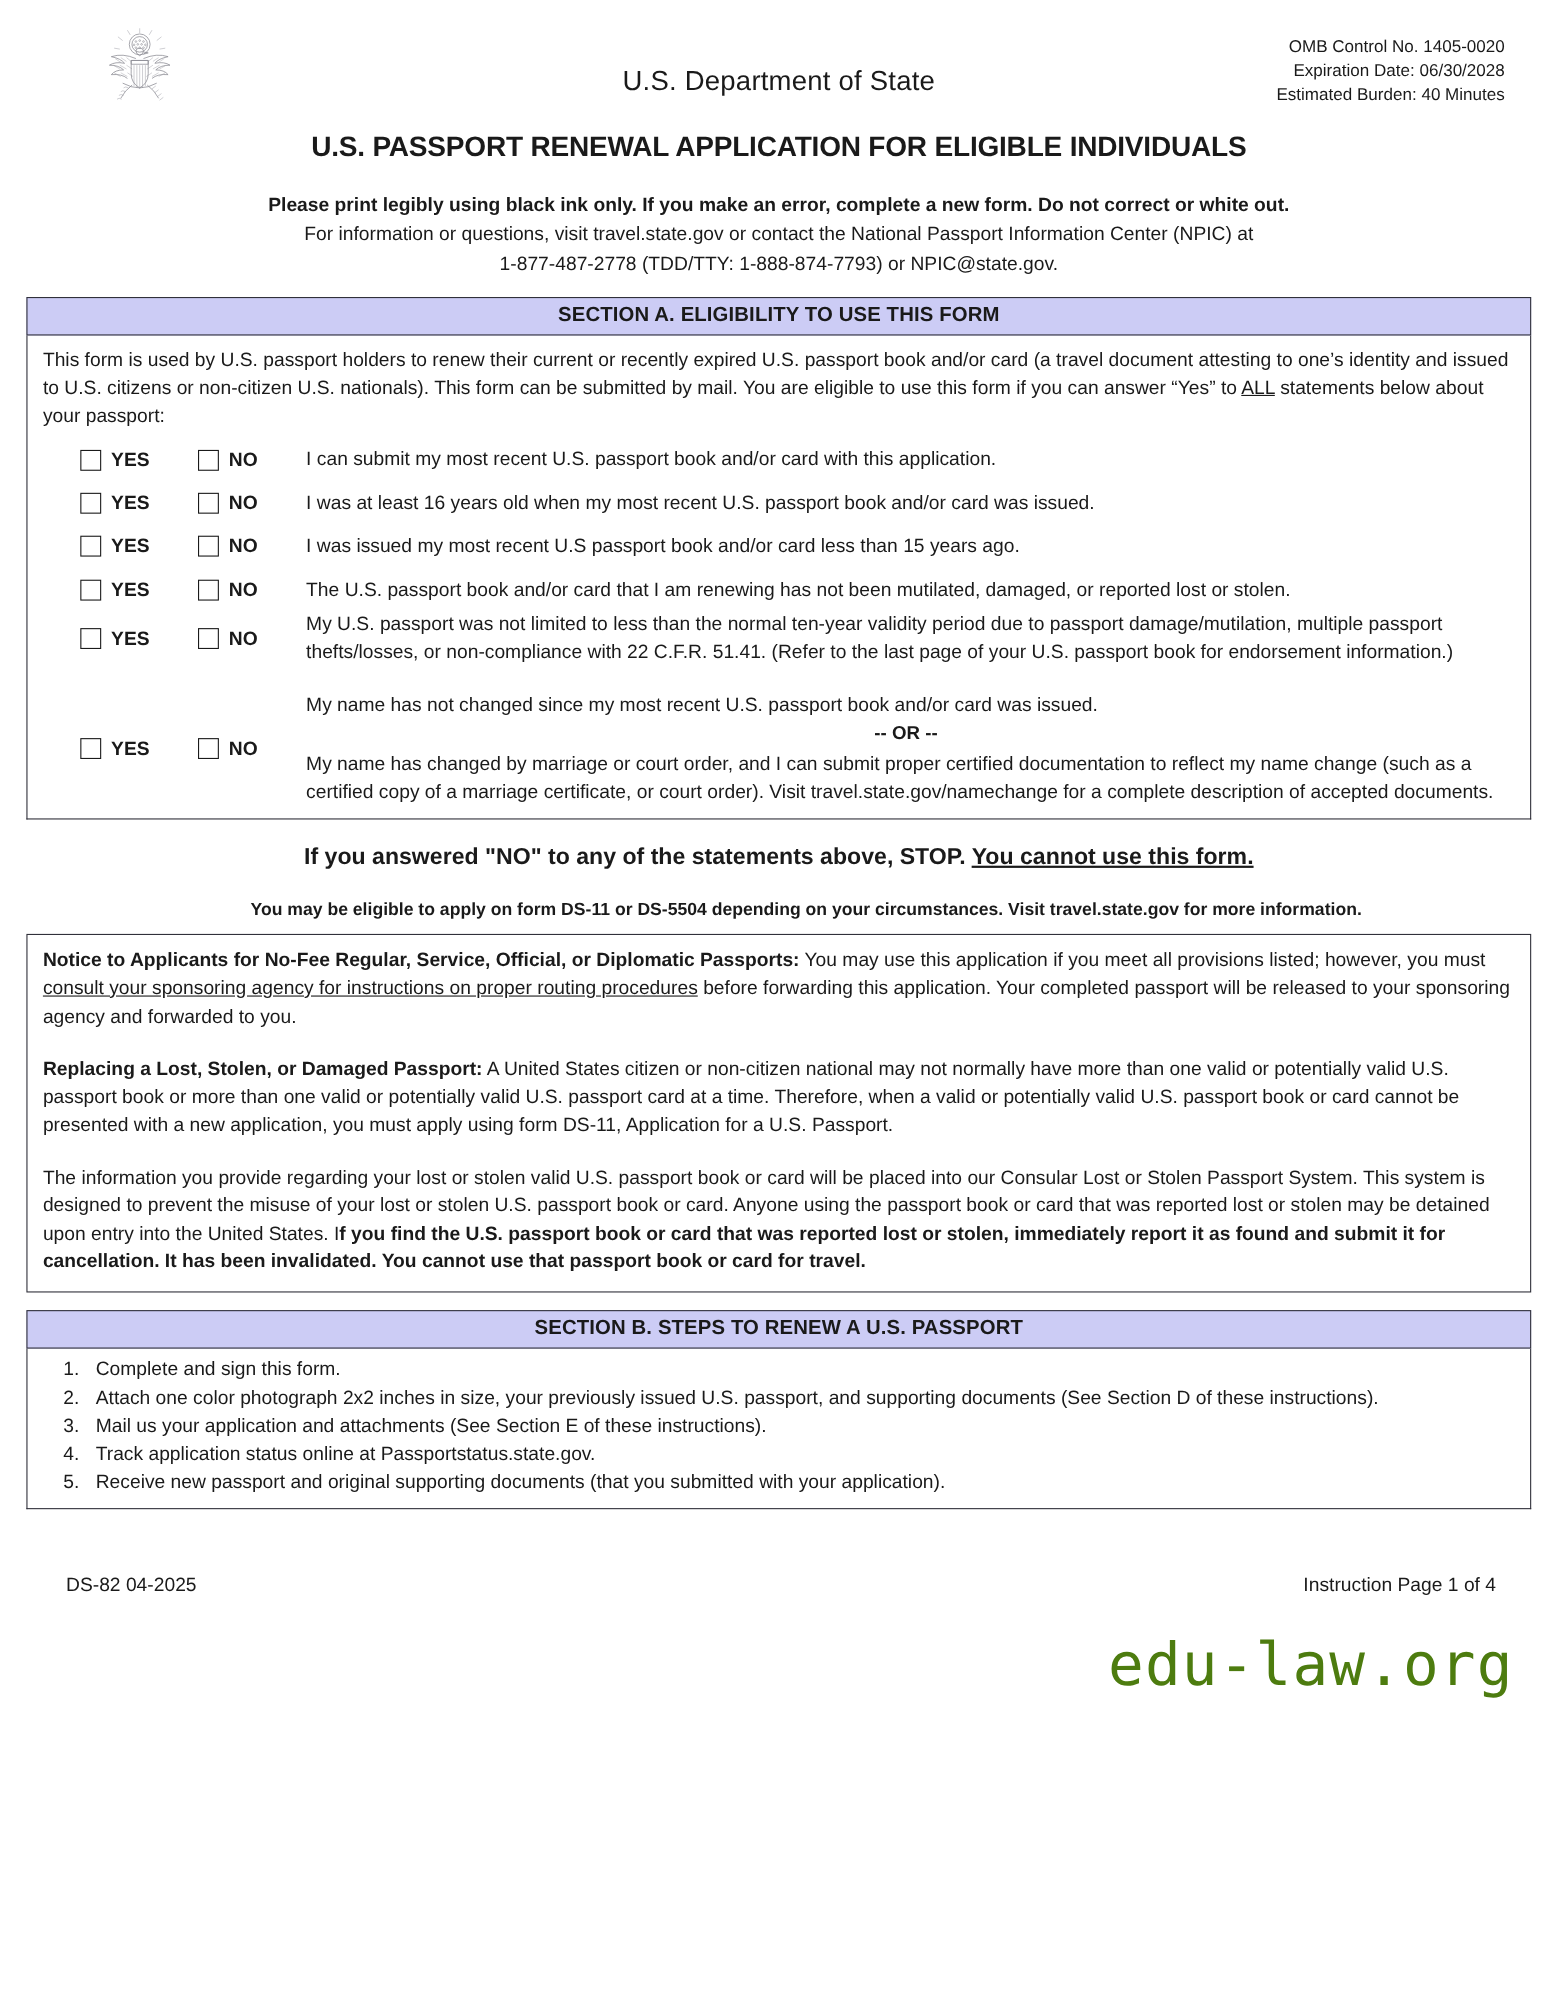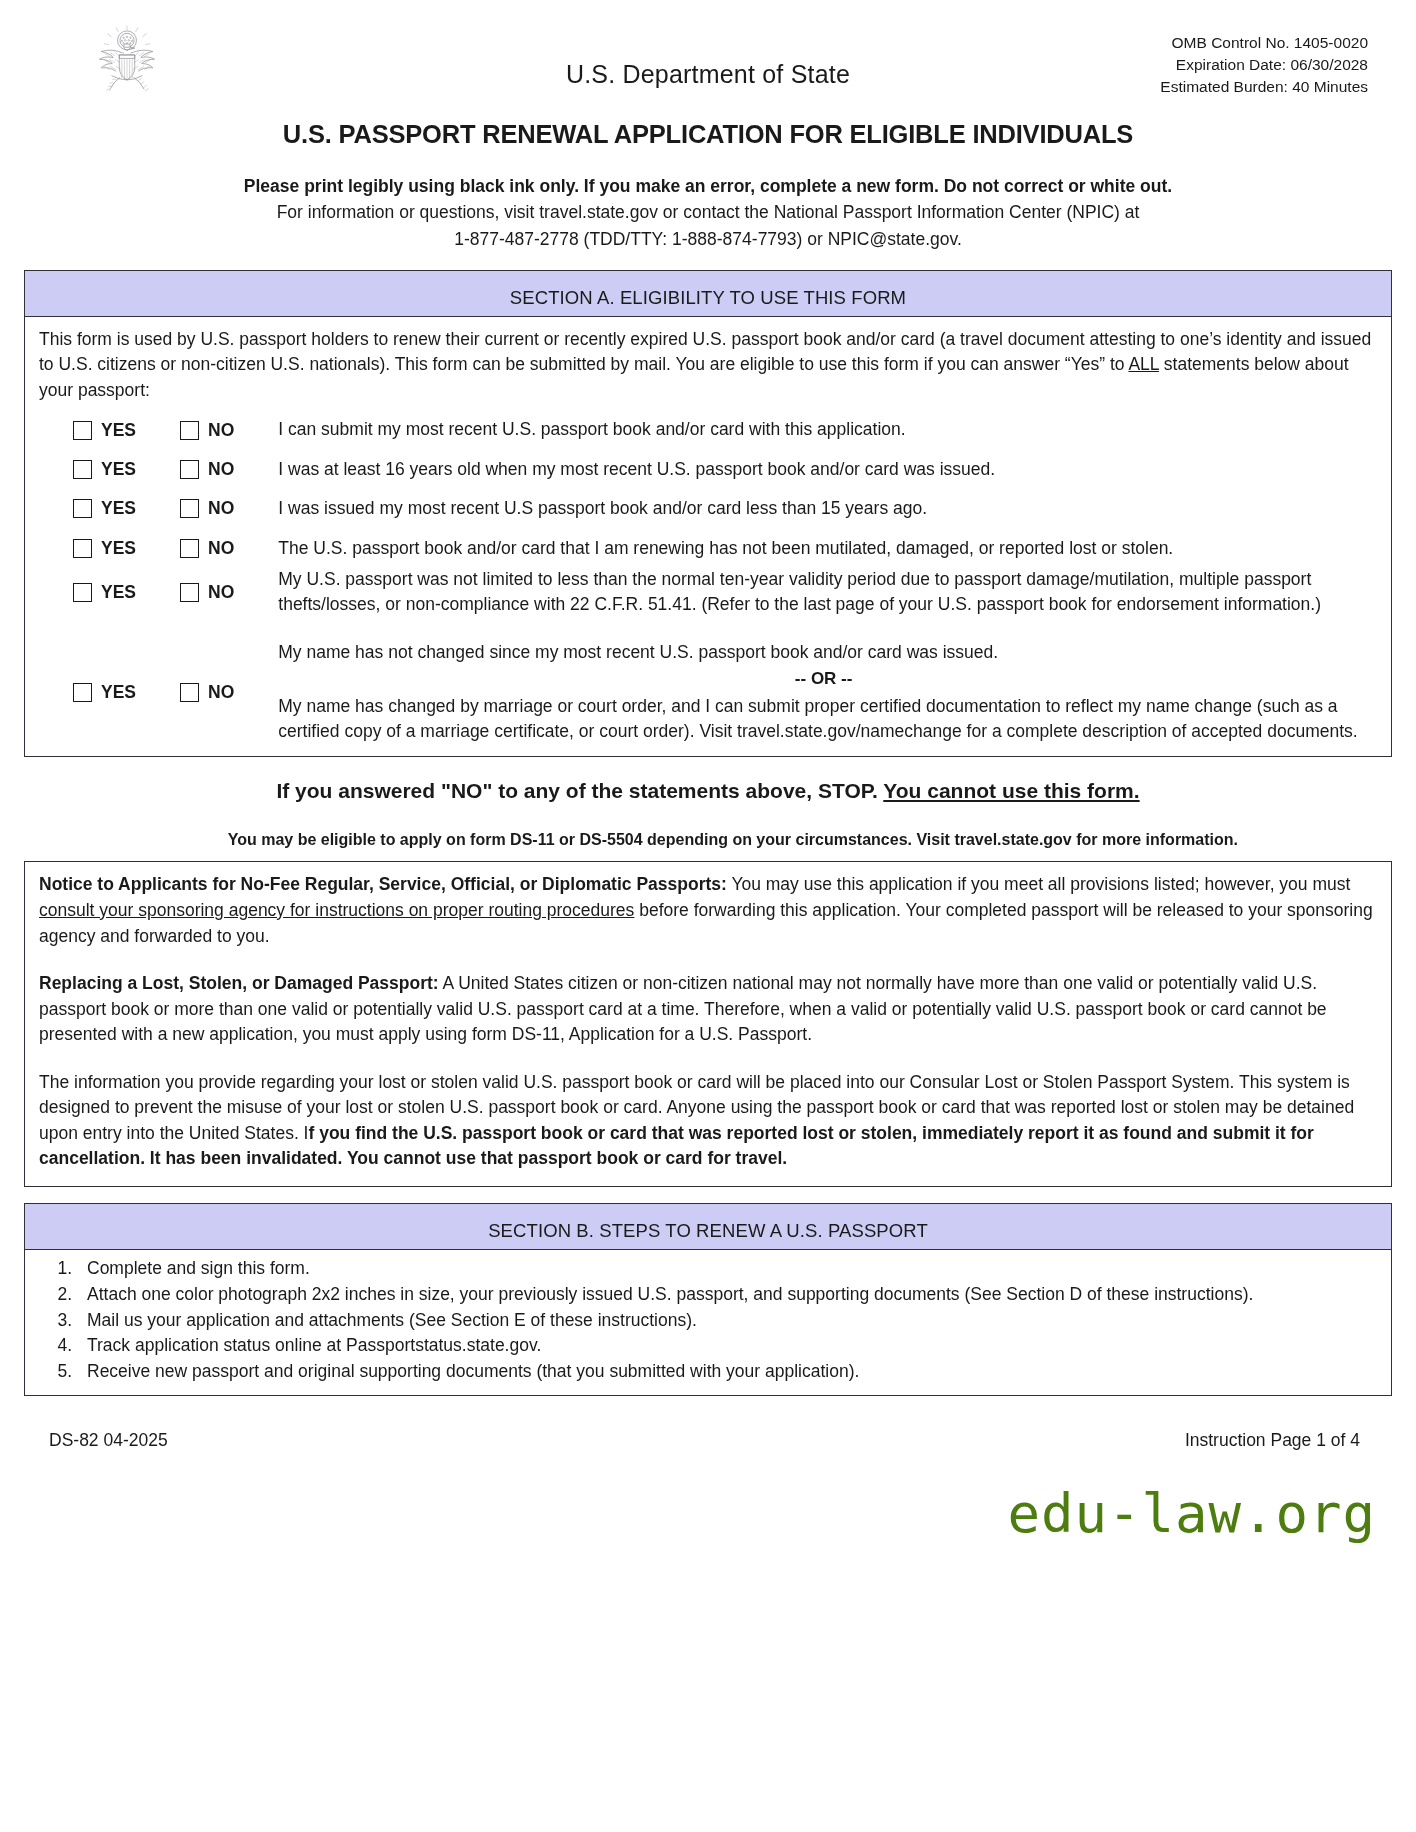--- a/index.html
+++ b/index.html
@@ -65,23 +65,23 @@
     font-size: 17.5px;
     line-height: 1.5;
   }
   .instr .b { font-weight: bold; }
 
   
   .sect-bar {
     background: #ccccf5;
     border: 1px solid #30303a;
     text-align: center;
-    font-weight: normal;
+    font-weight: bold;
     font-size: 18.5px;
-    padding: 16px 0 7px 0;
+    padding: 4px 0 7px 0;
     letter-spacing: 0.1px;
   }
   .sect-box {
     border: 1px solid #30303a;
     border-top: none;
     padding: 10px 14px 12px 14px;
   }
 
   .intro {
     font-size: 17.5px;
@@ -169,21 +169,21 @@
     margin: 0;
     padding: 6px 14px 10px 52px;
     font-size: 17.5px;
     line-height: 1.42;
   }
   .steps li { margin-bottom: 1px; padding-left: 10px; }
 
   
   .footer {
     position: absolute;
-    left: 17px; right: 24px;
+    left: 28px; right: 24px;
     top: 1430px;
     display: flex;
     justify-content: space-between;
     font-size: 17.5px;
     padding: 0 32px;
   }
   .watermark {
     position: absolute;
     right: 40px;
     top: 1482px;

